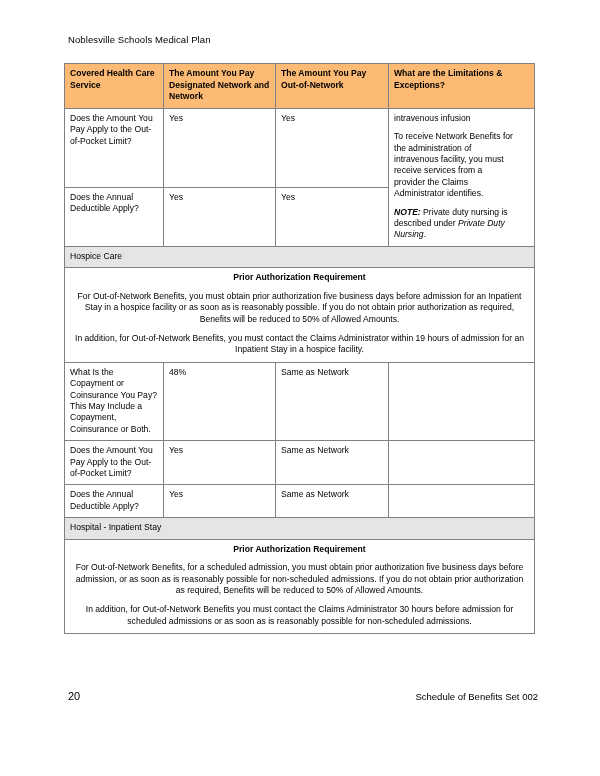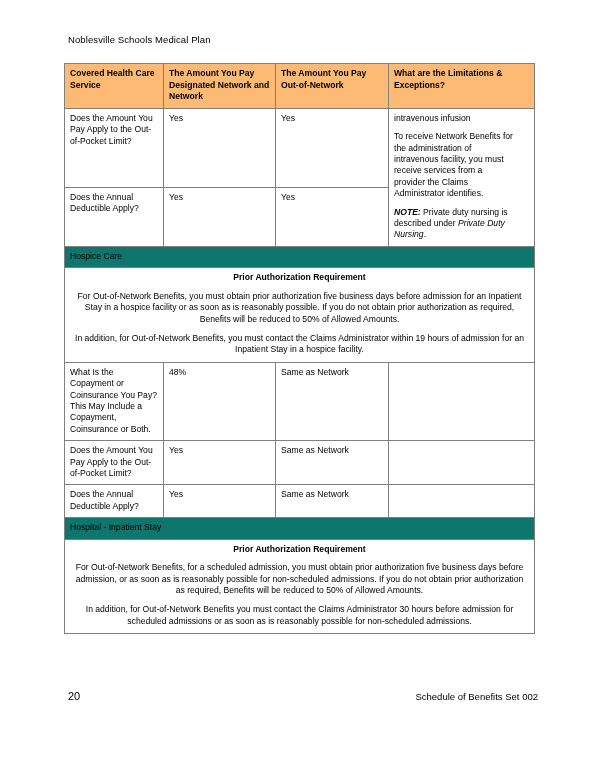--- a/index.html
+++ b/index.html
@@ -55,21 +55,21 @@
     line-height: 11.6px;
   }
   col.c1 { width: 99px; }
   col.c2 { width: 112px; }
   col.c3 { width: 113px; }
   col.c4 { width: 146px; }
 
   td.section-head {
     font-weight: bold;
     padding: 4px 5px 5px 5px;
-    background: #0f766e;
+    background: #e5e5e5;
   }
   td.prior-auth {
     background: #ffffff;
     padding: 5px 8px 7px 8px;
     margin-top: 36px;
   }
   .pa-title {
     font-weight: bold;
     text-align: center;
     margin: 0 0 7px 0;

